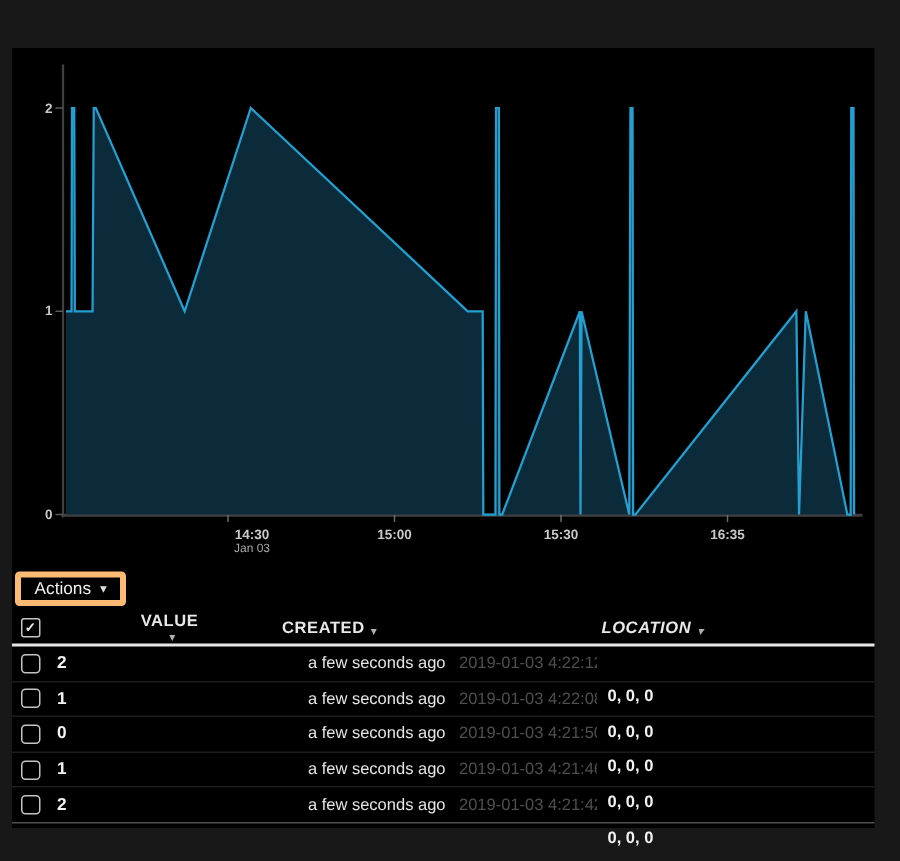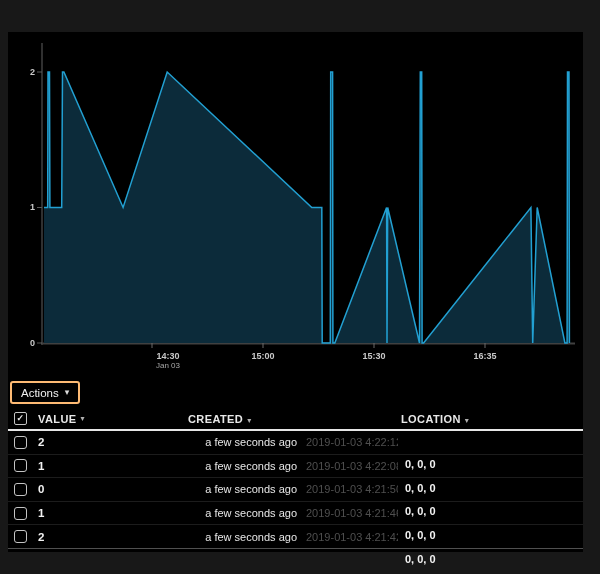--- a/index.html
+++ b/index.html
@@ -23,36 +23,36 @@
   .xtick-label{
     position:absolute;width:60px;margin-left:-30px;text-align:center;
     font-size:9px;font-weight:600;color:#c9c9c9;line-height:10px;
   }
   .xtick-sub{font-size:8px;color:#a8a8a8;font-weight:400;}
   
   .actions-btn{
     position:absolute;left:2px;top:349px;height:23px;
     display:inline-flex;align-items:center;gap:6px;
     padding:0 9px;box-sizing:border-box;
-    background:#000;border:2px solid #fdba74;border-radius:3px;
+    background:#000;border:4px solid #fdba74;border-radius:3px;
     color:#f0f0f0;font-size:11.5px;cursor:pointer;
   }
   .actions-btn .caret{font-size:9px;color:#dcdcdc;line-height:1;}
   
   .table{position:absolute;left:0;top:376px;width:575px;}
   .thead{
     display:flex;align-items:center;height:21px;
     border-bottom:2px solid #e6e6e6;
     color:#e8e8e8;font-size:11px;font-weight:700;letter-spacing:.4px;
   }
   .sort-caret{font-size:8px;color:#b0b0b0;margin-left:4px;font-weight:400;}
   .c-check{width:24px;padding-left:6px;box-sizing:content-box;display:flex;align-items:center;}
-  .h-val{width:150px;display:flex;align-items:center;}
+  .h-val{width:150px;display:flex;align-items:center;flex-direction:column;}
   .h-created{width:213px;display:flex;align-items:flex-end;}
-  .h-loc{flex:1;display:flex;align-items:flex-end;}
+  .h-loc{flex:1;display:flex;align-items:flex-end;font-style:italic;}
   .checkbox{
     width:11px;height:11px;border:1.5px solid #c4c4c4;border-radius:3px;
     display:flex;align-items:center;justify-content:center;
     background:transparent;cursor:pointer;flex:0 0 auto;
   }
   .checkbox.checked{border-radius:2px;}
   .checkbox .mark{font-size:9px;line-height:9px;color:#e8e8e8;font-weight:700;}
   .rows .trow{
     display:flex;align-items:center;height:22.6px;
     border-bottom:1px solid #1c1c1c;

